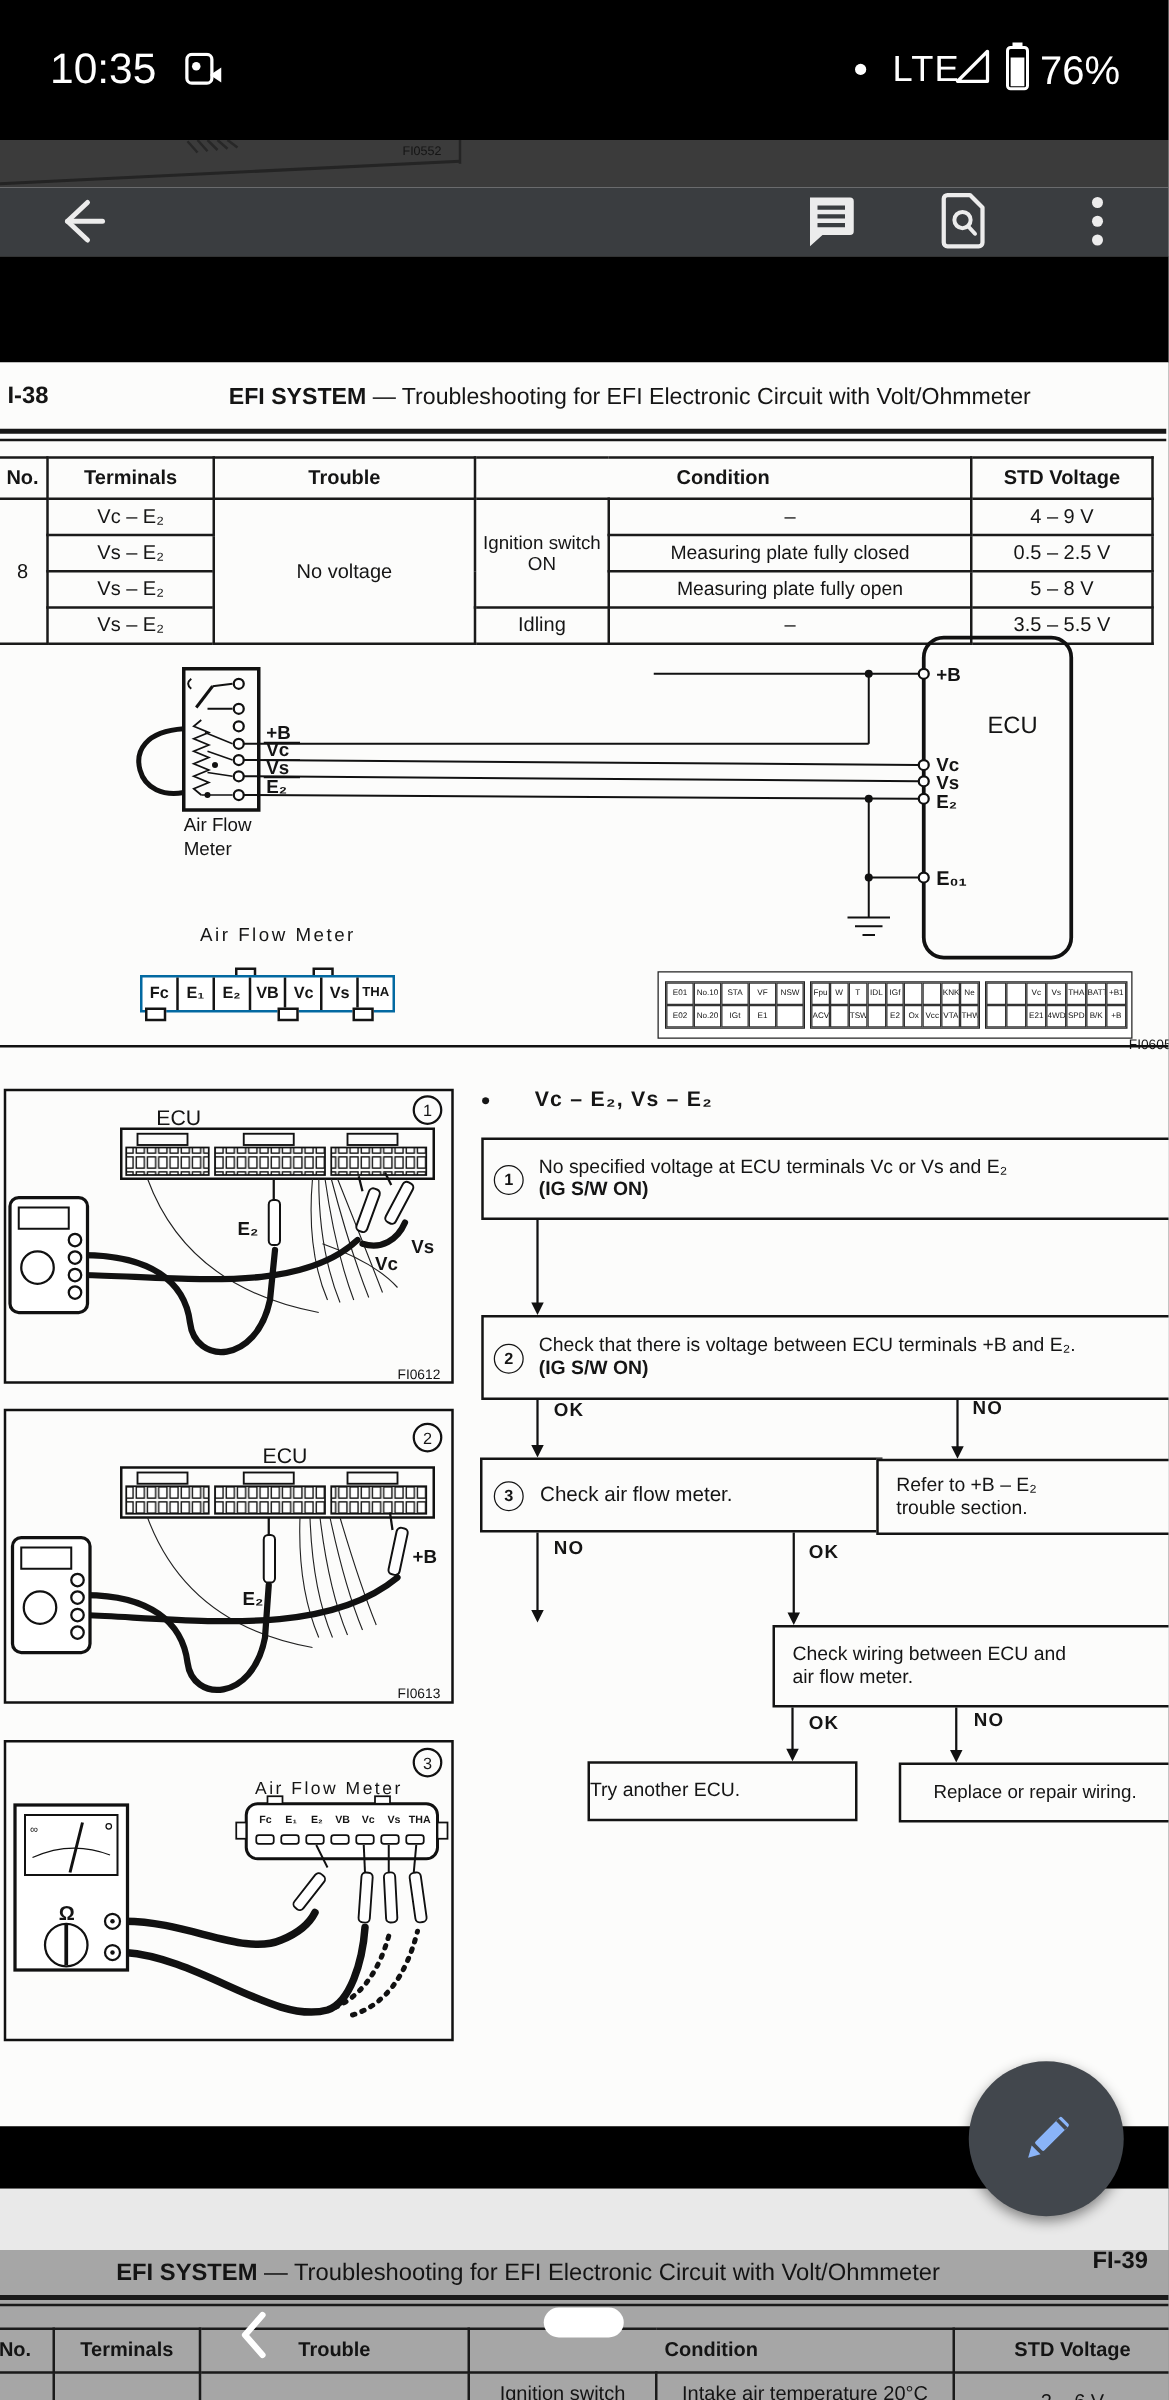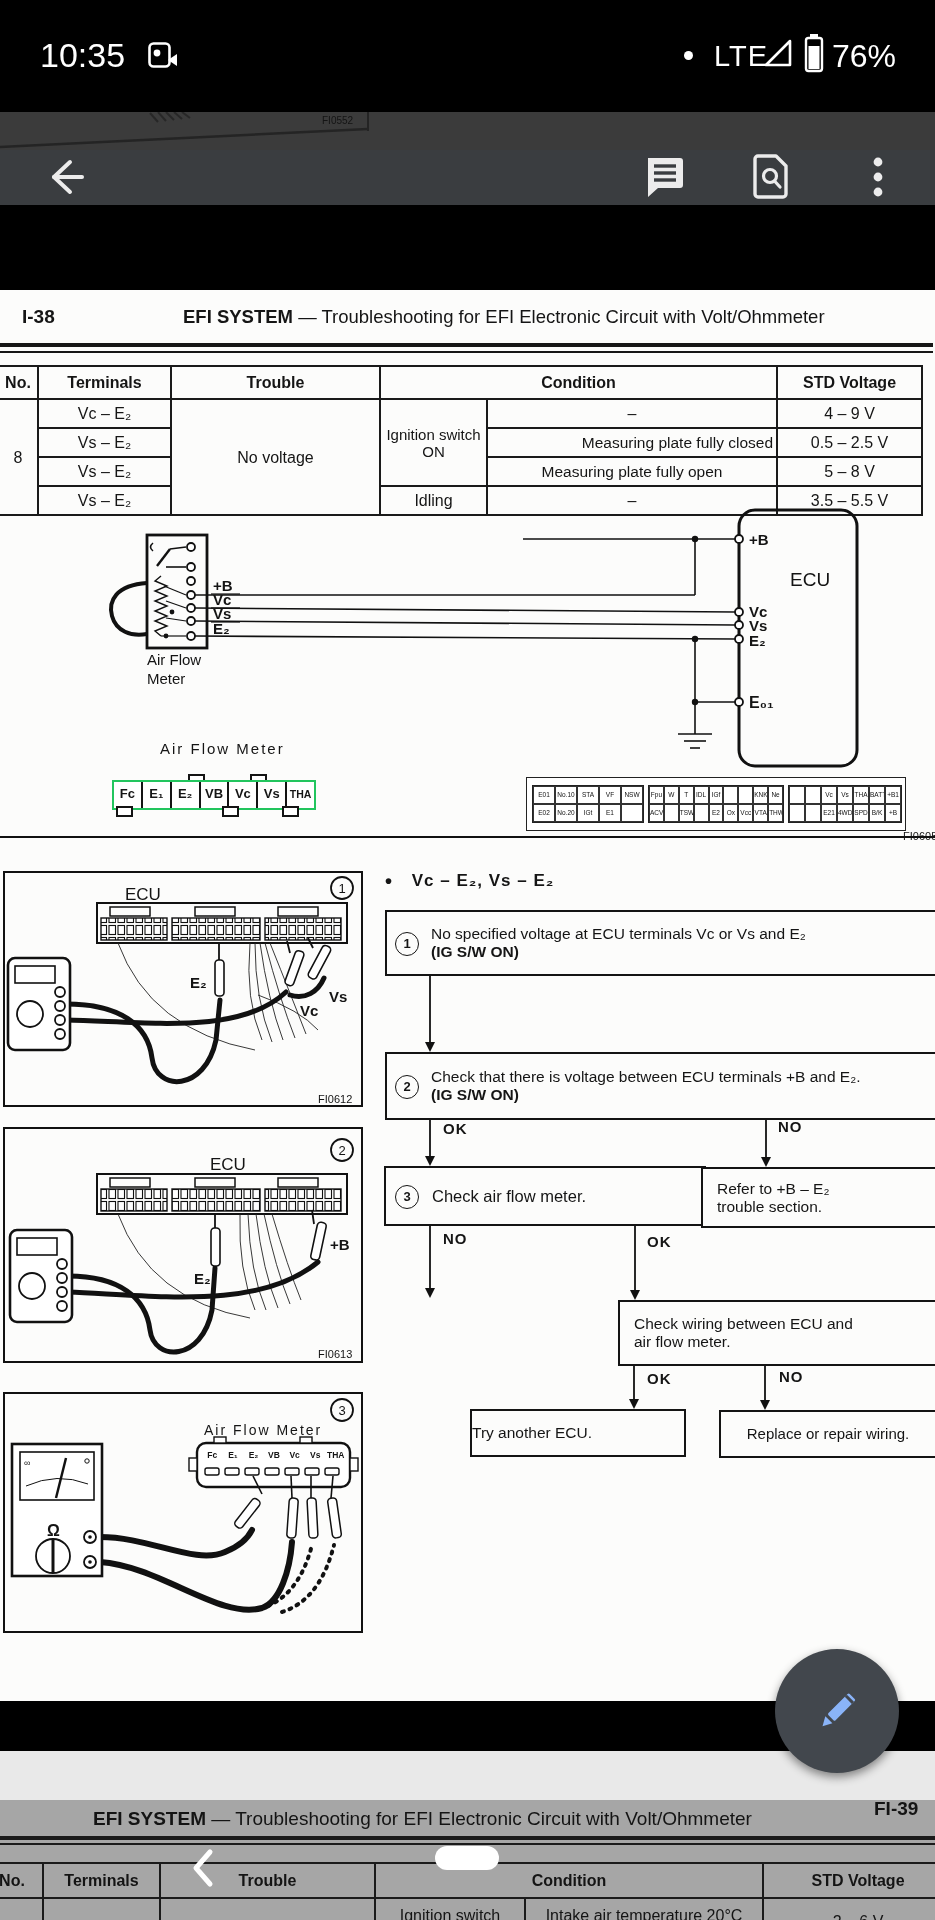--- a/index.html
+++ b/index.html
@@ -21,21 +21,21 @@
   table.man td,table.man th{border:2px solid #1a1a1a;padding:0 3px;text-align:center;
     font-size:16px;line-height:17px;overflow:hidden;}
   table.man th{font-weight:bold;}
   
   .fbox{border:2px solid #141414;background:#fcfcfb;font-size:15.5px;line-height:18px;
     display:flex;flex-direction:column;justify-content:center;}
   .oknot{font-size:15px;font-weight:600;letter-spacing:1px;}
   .circnum{display:inline-flex;align-items:center;justify-content:center;width:22px;height:22px;
     border:1.6px solid #141414;border-radius:50%;font-size:13px;font-weight:600;background:#fcfcfb;}
   
-  .apins{display:flex;border:2px solid #22c55e;background:#fff;}
+  .apins{display:flex;border:2px solid #0369a1;background:#fff;}
   .apins>div{flex:1;border-right:2px solid #141414;text-align:center;font-size:13px;
     font-weight:600;line-height:24px;overflow:hidden;}
   .apins>div:last-child{border-right:none;font-size:10.5px;}
   .tab{position:absolute;width:13px;height:7px;background:#fff;border:2px solid #141414;}
   .pgrp{position:absolute;border:1.5px solid #222;display:flex;flex-direction:column;}
   .prow{flex:1;display:flex;}
   .prow>div{flex:1;border:0.7px solid #333;font-size:6.5px;line-height:16px;text-align:center;
     overflow:hidden;white-space:nowrap;color:#111;}
   
   .p2strip{left:0;top:1751px;width:935px;height:49px;background:#e9e9e9;}
@@ -105,21 +105,21 @@
       <circle cx="14" cy="9" r="4.4" fill="#ececec"></circle>
       <circle cx="14" cy="24" r="4.4" fill="#ececec"></circle>
       <circle cx="14" cy="39" r="4.4" fill="#ececec"></circle>
     </svg>
   </div>
 
   <div class="abs gapblack"></div>
 
   <div class="abs page1"></div>
 
-  <div class="abs" style="left:22px;top:306px;font-size:19px;font-weight:bold;">I-38</div>
+  <div class="abs" style="left:6px;top:306px;font-size:19px;font-weight:bold;">I-38</div>
   <div class="abs" style="left:183px;top:306px;font-size:18.5px;white-space:nowrap;">
     <span class="b">EFI SYSTEM</span>
     <span>—  Troubleshooting for EFI Electronic Circuit with Volt/Ohmmeter</span>
   </div>
   <div class="abs" style="left:0;top:343px;width:933px;height:4px;background:#161616;"></div>
   <div class="abs" style="left:0;top:351px;width:933px;height:2px;background:#161616;"></div>
 
   <table class="man abs" style="left:-3px;top:365px;width:924px;">
     <colgroup>
         <col style="width:40px">
@@ -140,21 +140,21 @@
     <tr style="height:29px">
       <td rowspan="4">8</td>
       <td>Vc – E₂</td>
       <td rowspan="4">No voltage</td>
       <td rowspan="3" style="font-size:15px;">Ignition switch ON</td>
       <td>–</td>
       <td>4 – 9 V</td>
     </tr>
     <tr style="height:29px">
       <td>Vs – E₂</td>
-      <td style="font-size:15.5px;text-align:right;">Measuring plate fully closed</td>
+      <td style="font-size:15.5px;">Measuring plate fully closed</td>
       <td>0.5 – 2.5 V</td>
     </tr>
     <tr style="height:29px">
       <td>Vs – E₂</td>
       <td style="font-size:15.5px;">Measuring plate fully open</td>
       <td>5 – 8 V</td>
     </tr>
     <tr style="height:29px">
       <td>Vs – E₂</td>
       <td>Idling</td>
@@ -476,21 +476,21 @@
       <div style="border-right:none;font-size:8.5px;line-height:14px;font-weight:600;">E₁</div>
       <div style="border-right:none;font-size:8.5px;line-height:14px;font-weight:600;">E₂</div>
       <div style="border-right:none;font-size:8.5px;line-height:14px;font-weight:600;">VB</div>
       <div style="border-right:none;font-size:8.5px;line-height:14px;font-weight:600;">Vc</div>
       <div style="border-right:none;font-size:8.5px;line-height:14px;font-weight:600;">Vs</div>
       <div style="border-right:none;font-size:8.5px;line-height:14px;font-weight:600;">THA</div>
     </div>
 
   <div class="abs" style="left:385px;top:870px;font-size:17px;font-weight:bold;">
     <span style="font-size:20px;vertical-align:-2px;">•</span>
-    <span style="margin-left:15px;letter-spacing:1px;">Vc – E₂,  Vs – E₂</span>
+    <span style="margin-left:31px;letter-spacing:1px;">Vc – E₂,  Vs – E₂</span>
   </div>
 
   <svg class="abs" style="left:380px;top:900px;" width="555" height="560" viewBox="380 900 555 560">
     <g stroke="#111" stroke-width="1.8">
       <line x1="430" y1="972" x2="430" y2="1044"></line>
       <line x1="430" y1="1116" x2="430" y2="1158"></line>
       <line x1="766" y1="1116" x2="766" y2="1159"></line>
       <line x1="430" y1="1222" x2="430" y2="1290"></line>
       <line x1="635" y1="1222" x2="635" y2="1292"></line>
       <line x1="634" y1="1362" x2="634" y2="1401"></line>

